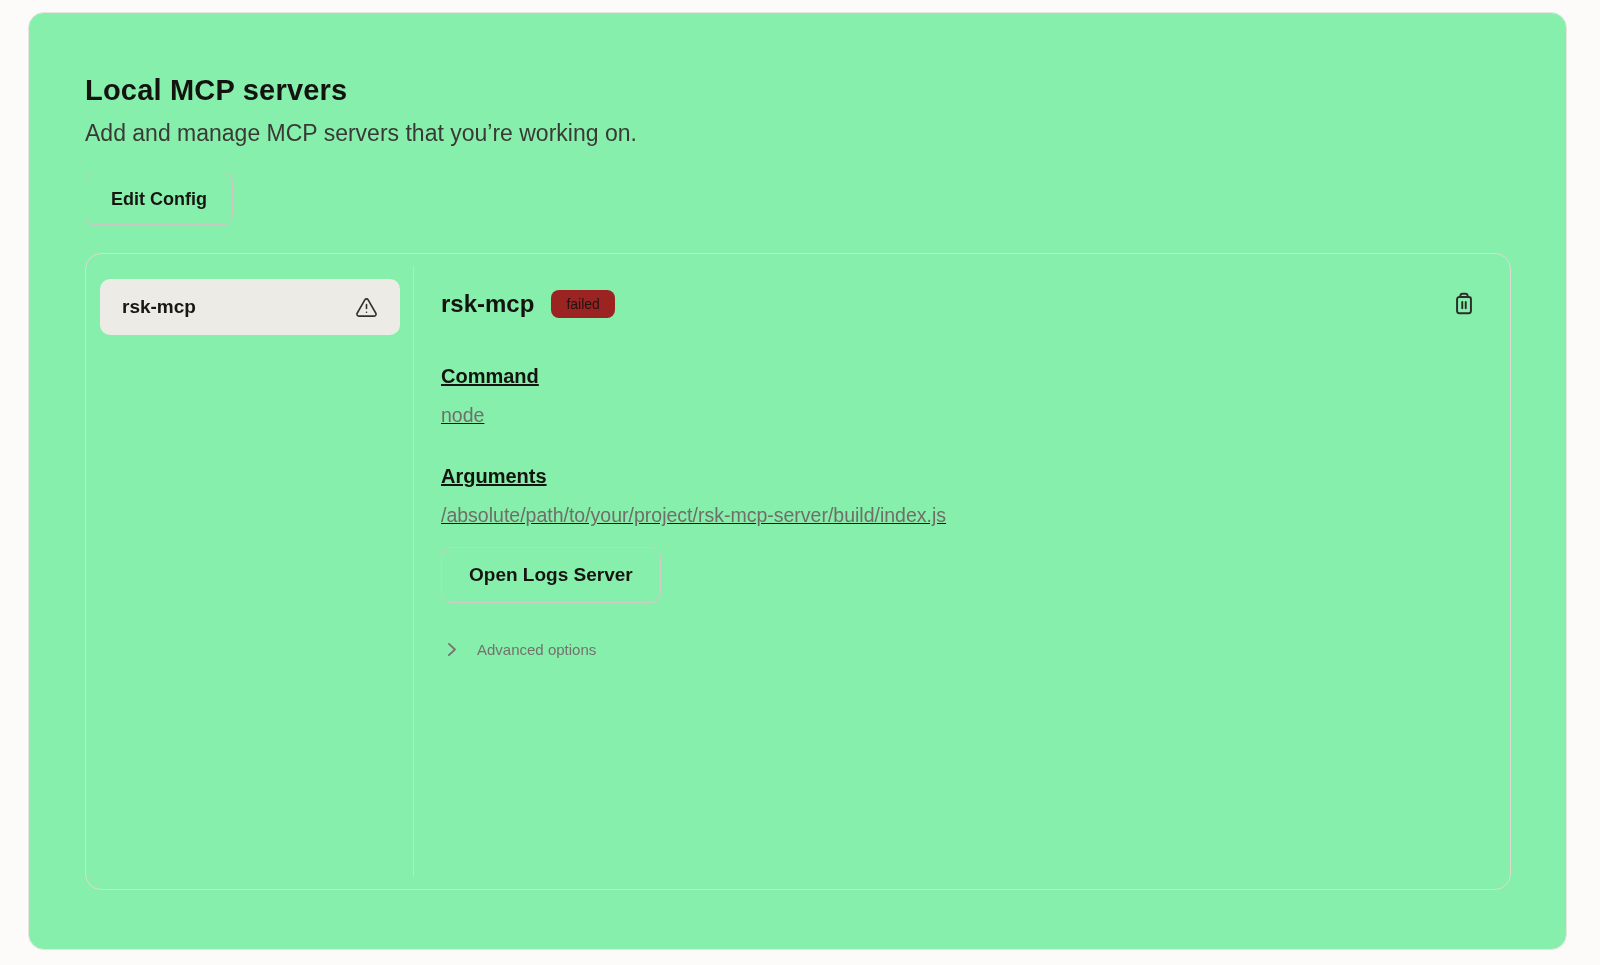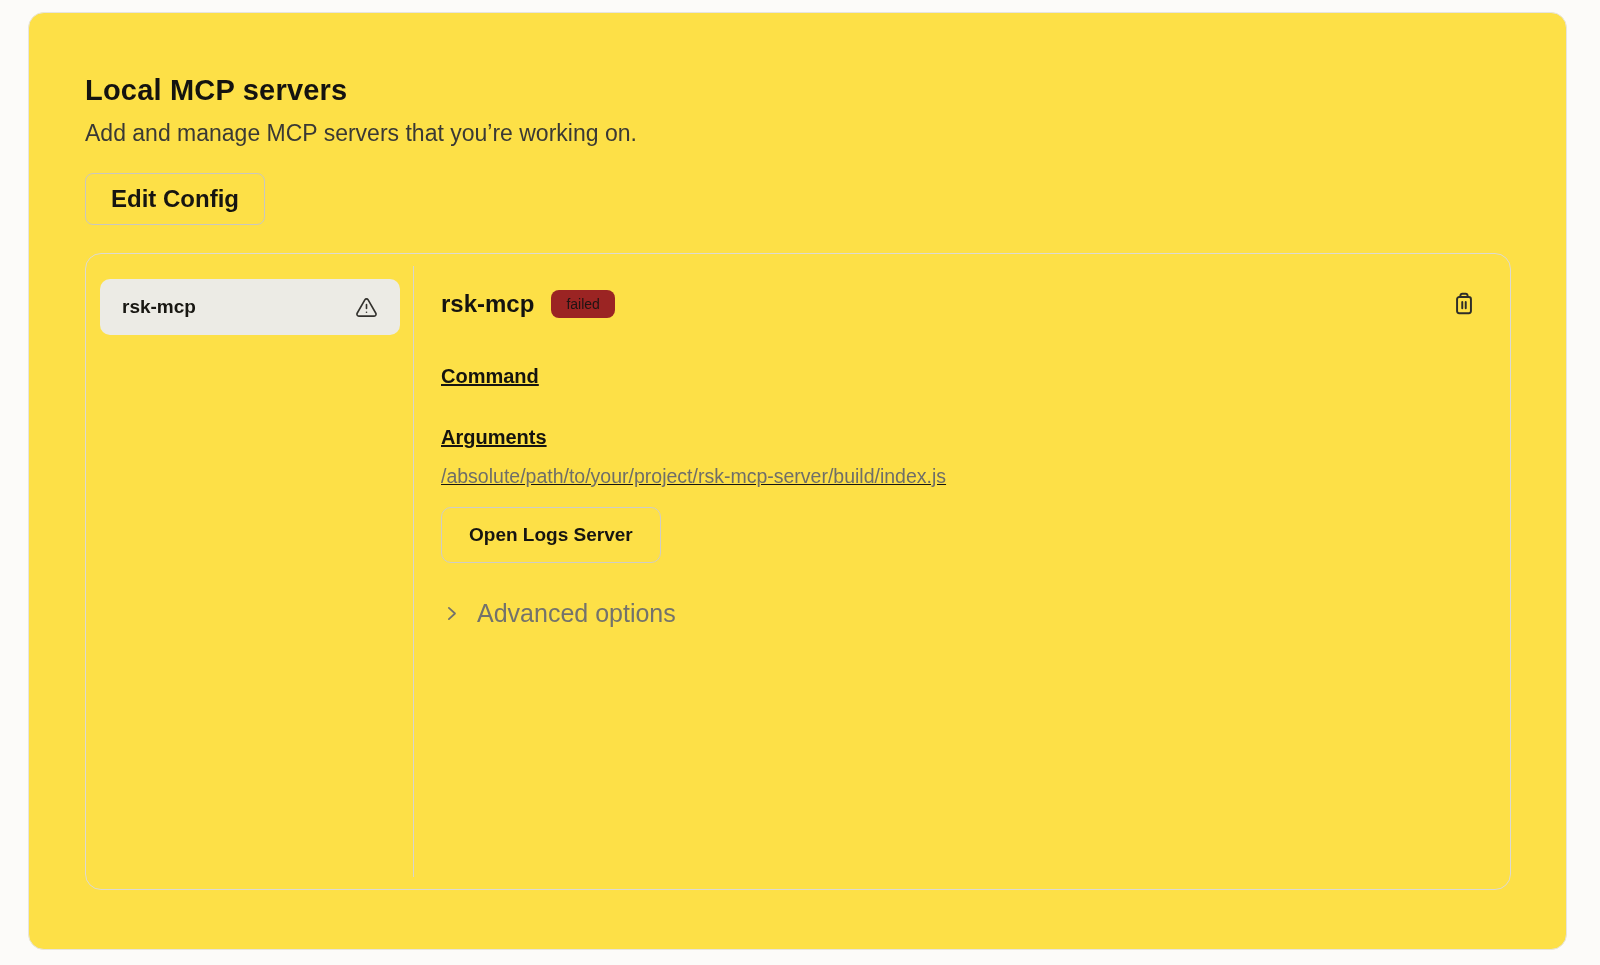--- a/index.html
+++ b/index.html
@@ -9,21 +9,21 @@
     background: #fcfbf9;
     font-family: "Liberation Sans", sans-serif;
     color: #161511;
     position: relative;
     overflow: hidden;
   }
   .panel {
     position: absolute;
     left: 28px; top: 12px;
     width: 1539px; height: 938px;
-    background: #fde047;
+    background: #86efac;
     border: 1px solid #e7e5de;
     border-radius: 16px;
     padding: 61px 56px 0 56px;
   }
   .page-title {
     margin: 0;
     font-size: 29px;
     font-weight: 700;
     color: #141310;
     letter-spacing: 0.2px;
@@ -42,21 +42,21 @@
     color: #161511;
     font-family: "Liberation Sans", sans-serif;
     font-weight: 700;
     cursor: pointer;
   }
   .edit-config-btn {
     margin-top: 26px;
     height: 52px;
     padding: 0 25px;
     border-radius: 8px;
-    font-size: 24px;
+    font-size: 18px;
   }
   .server-card {
     margin-top: 28px;
     width: 1426px;
     height: 637px;
     border: 1px solid #dcdad3;
     border-radius: 16px;
     display: flex;
   }
   .server-list {
@@ -139,21 +139,21 @@
     border-radius: 10px;
     border-color: #cfcdc6;
     font-size: 19px;
   }
   .advanced-row {
     margin-top: 36px;
     display: flex;
     align-items: center;
     gap: 15px;
     color: #73726c;
-    font-size: 25px;
+    font-size: 15px;
     cursor: pointer;
     user-select: none;
   }
   svg { display: block; }
 </style>
 </head>
 <body>
 
 <div class="panel">
 
@@ -190,20 +190,21 @@
               <rect x="5.6" y="6" width="12.8" height="15" rx="2"></rect>
               <path d="M10.4 10.6v5.8"></path>
               <path d="M13.6 10.6v5.8"></path>
             </svg>
           </span>
         </button>
       </div>
 
       <div class="field first">
         <div class="field-label">Command</div>
+        <div class="field-value">node</div>
       </div>
 
       <div class="field">
         <div class="field-label">Arguments</div>
         <div class="field-value">/absolute/path/to/your/project/rsk-mcp-server/build/index.js</div>
       </div>
 
 
       <button class="btn open-logs-btn">Open Logs Server</button>
 

